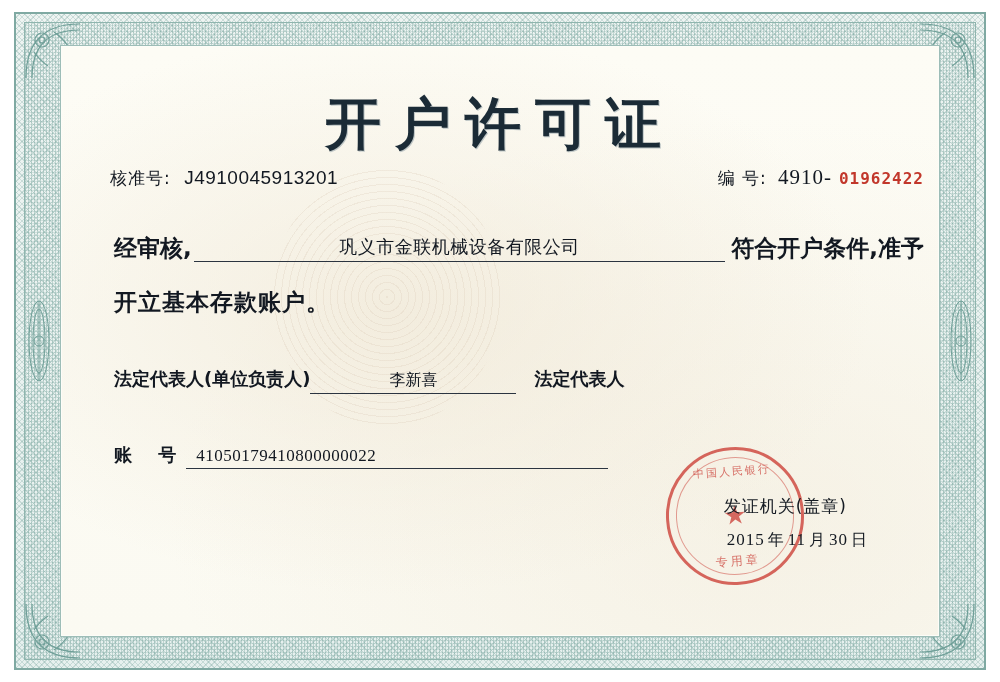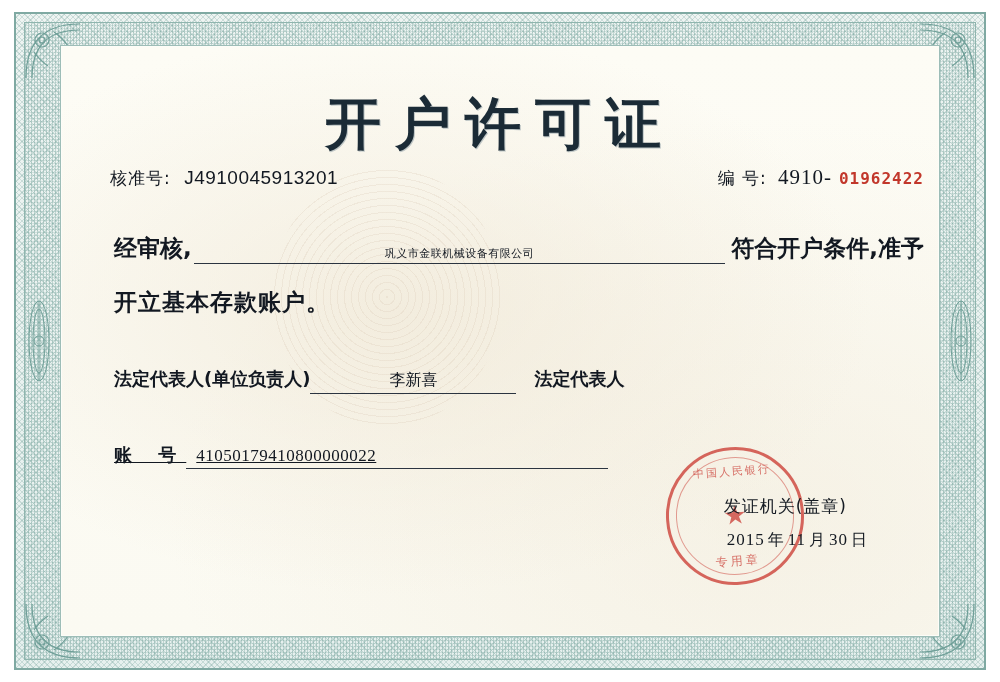--- a/index.html
+++ b/index.html
@@ -174,29 +174,29 @@
     letter-spacing: 1px;
   }
 
   .body-line1 {
     top: 186px;
     left: 52px;
     right: 14px;
     font-size: 23px;
     font-weight: bold;
     display: flex;
-    align-items: flex-end;
+    align-items: center;
   }
   .body-line1 .lead { white-space: nowrap; }
   .body-line1 .fill {
     flex: 1;
     margin: 0 6px 0 2px;
     border-bottom: 1px solid #2b3440;
     text-align: center;
-    font-size: 11px;
+    font-size: 18px;
     font-weight: normal;
     font-family: "Liberation Serif", serif;
     padding-bottom: 2px;
     letter-spacing: 0.5px;
   }
   .body-line1 .tail { white-space: nowrap; }
 
   .body-line2 {
     top: 240px;
     left: 52px;
@@ -228,21 +228,20 @@
   .bank-name { flex: 1; text-align: left; padding-left: 6px; }
 
   .acct-row {
     top: 396px;
     left: 52px;
     right: 330px;
     font-size: 18px;
     font-weight: bold;
     display: flex;
     align-items: baseline;
-    text-decoration: underline;
   }
   .acct-row .lbl { white-space: nowrap; letter-spacing: 10px; }
   .acct-row .val {
     flex: 1;
     border-bottom: 1px solid #2b3440;
     font-family: "Liberation Serif", serif;
     font-weight: normal;
     font-size: 17px;
     padding: 0 6px 2px 10px;
     letter-spacing: 0.5px;

